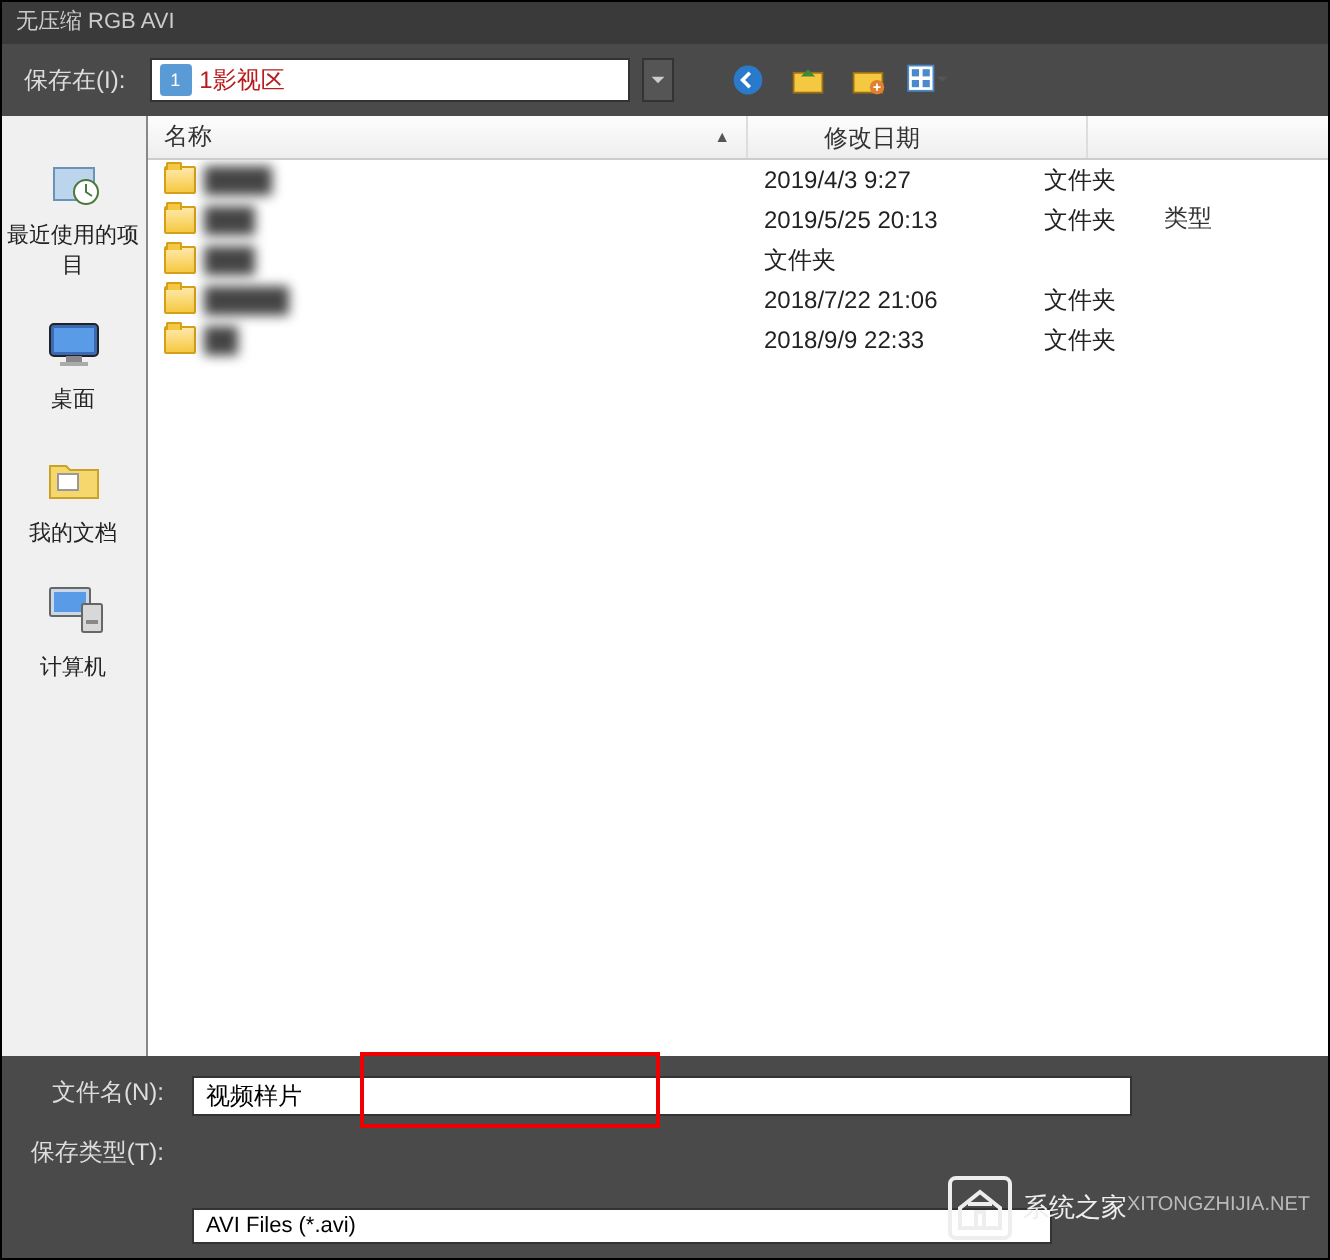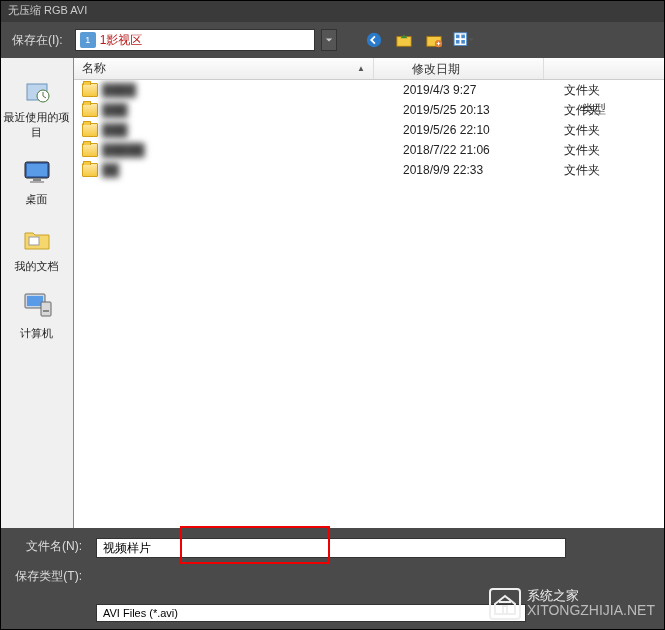--- a/index.html
+++ b/index.html
@@ -25,40 +25,40 @@
     .sidebar-label { font-size: 11px; color: #222; text-align: center; }
     
     .file-area { flex: 1; background: #fff; display: flex; flex-direction: column; overflow: hidden; }
     .list-header { height: 22px; background: linear-gradient(#fdfdfd, #eee); border-bottom: 1px solid #ccc; display: flex; font-size: 12px; color: #333; gap: 30px; }
     .col-name { width: 300px; padding: 3px 8px; border-right: 1px solid #ddd; display: flex; align-items: center; justify-content: space-between; }
     .col-date { width: 140px; padding: 3px 8px; border-right: 1px solid #ddd; }
     .col-type { flex: 1; padding: 3px 8px; margin-top: 40px; }
     .sort-arrow { font-size: 8px; color: #555; }
     
     .file-list { flex: 1; overflow-y: auto; }
-    .file-row { height: 20px; display: flex; align-items: center; font-size: 12px; color: #222; gap: 21px; }
+    .file-row { height: 20px; display: flex; align-items: center; font-size: 12px; color: #222; }
     .cell-name { width: 300px; padding: 0 8px; display: flex; align-items: center; gap: 4px; }
     .folder-icon { width: 16px; height: 14px; background: linear-gradient(#ffe9a8, #f5c842); border-radius: 1px; border: 1px solid #d4a017; position: relative; }
     .folder-icon::before { content: ''; position: absolute; top: -3px; left: 0; width: 6px; height: 3px; background: #f5c842; border-radius: 1px 1px 0 0; border: 1px solid #d4a017; border-bottom: none; }
     .blur-name { filter: blur(3px); color: #444; }
     .cell-date { width: 140px; padding: 0 8px; }
     .cell-type { flex: 1; padding: 0 8px; }
     
     .bottom-panel { background: #4a4a4a; padding: 10px 8px 8px 8px; position: relative; }
     .field-row { display: flex; align-items: flex-start; margin-bottom: 10px; gap: 10px; }
     .field-label { color: #ddd; font-size: 12px; width: 78px; text-align: right; padding-right: 4px; }
     .filename-input { width: 470px; height: 20px; background: #fff; border: 1px solid #333; font-size: 12px; padding: 1px 6px; font-family: SimSun, monospace; }
     .filetype-combo { width: 430px; height: 18px; background: #fff; border: 1px solid #333; font-size: 11px; padding: 1px 6px; font-family: "Courier New", monospace; display: flex; align-items: center; margin-top: 36px; }
     
     .red-highlight { position: absolute; border: 2px solid #e00; pointer-events: none; }
     
     .watermark { position: absolute; right: 10px; bottom: 10px; display: flex; align-items: center; gap: 6px; color: #eee; font-size: 13px; pointer-events: none; }
     .wm-logo { width: 32px; height: 32px; border: 2px solid #eee; border-radius: 4px; display: flex; align-items: center; justify-content: center; font-weight: bold; font-size: 18px; }
-    .wm-text { display: flex; flex-direction: column; line-height: 1.1; }
-    .wm-sub { font-size: 14px; color: #bbb; }
+    .wm-text { display: flex; flex-direction: row; line-height: 1.1; }
+    .wm-sub { font-size: 10px; color: #bbb; }
     
     .outer-border { position: absolute; inset: 0; border: 1px solid #000; pointer-events: none; }
   </style>
 </head>
 <body>
 
 <div class="title-bar">
   <span>无压缩 RGB AVI</span>
 </div>
 
@@ -175,21 +175,20 @@
             <span class="blur-name">███</span>
           </div>
     <div class="cell-date">2019/5/25 20:13</div>
     <div class="cell-type">文件夹</div>
         </div>
         <div class="file-row">
     <div class="cell-name">
             <span class="folder-icon"></span>
             <span class="blur-name">███</span>
           </div>
-    <div class="cell-date">2019/5/26 22:10</div>
     <div class="cell-type">文件夹</div>
         </div>
         <div class="file-row">
     <div class="cell-name">
             <span class="folder-icon"></span>
             <span class="blur-name">█████</span>
           </div>
     <div class="cell-date">2018/7/22 21:06</div>
     <div class="cell-type">文件夹</div>
         </div>

